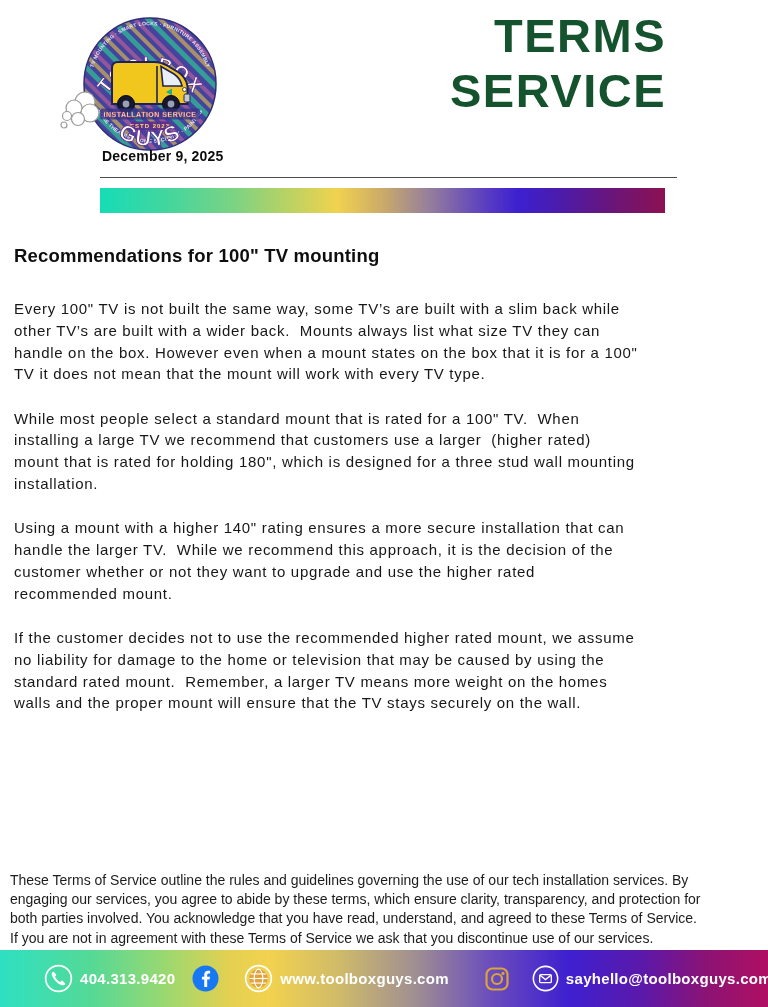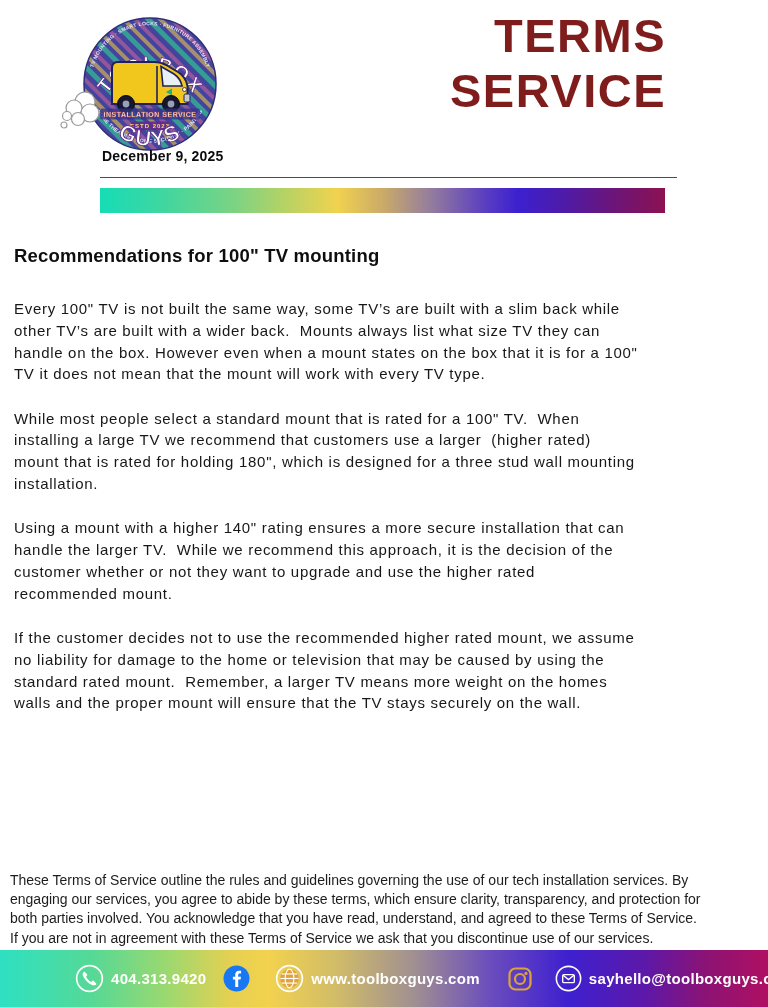--- a/index.html
+++ b/index.html
@@ -4,35 +4,35 @@
 <style>
   html,body{margin:0;padding:0;background:#fff;}
   .page{position:relative;width:768px;height:1007px;background:#ffffff;overflow:hidden;
         font-family:"Liberation Sans",sans-serif;}
   .logo-svg{position:absolute;left:60px;top:8px;}
   .doc-date{position:absolute;left:102px;top:148px;font-size:14px;font-weight:bold;
             color:#0d0d0d;letter-spacing:.2px;}
   .header-rule{position:absolute;left:100px;top:177px;width:577px;height:0;
                border-top:1.6px solid #4d4d4d;}
   .doc-title{position:absolute;top:8px;right:102px;text-align:right;font-weight:bold;
-             font-size:47px;line-height:55px;color:#7f1d1d;letter-spacing:1.5px;}
+             font-size:47px;line-height:55px;color:#14532d;letter-spacing:1.5px;}
   .bar-top{position:absolute;left:100px;top:188px;width:565px;height:25px;}
   .content{position:absolute;left:14px;top:245px;width:748px;color:#141414;}
   .content h1{font-size:18.5px;font-weight:bold;letter-spacing:.2px;margin:0 0 31px 0;color:#0e0e0e;}
   .content p{white-space:pre-wrap;font-size:15px;line-height:21.8px;letter-spacing:.7px;
              margin:0 0 22.5px 0;color:#171717;}
   .disclaimer{position:absolute;left:10px;top:871px;width:752px;font-size:14px;
               line-height:19.2px;color:#1c1c1c;white-space:pre-wrap;}
   .contact-bar{position:absolute;left:0;top:950px;width:768px;height:57px;display:flex;
-               align-items:center;padding-left:75px;box-sizing:border-box;color:#ffffff;}
+               align-items:center;padding-left:44px;box-sizing:border-box;color:#ffffff;}
   .ci{display:flex;align-items:center;}
   .ci .txt{font-size:15px;font-weight:bold;letter-spacing:.3px;color:#fff;}
   .gap6{margin-right:7px;} 
   .mr-phone{margin-right:17px;} .mr-fb{margin-right:25px;}
-  .mr-url{margin-right:27px;} .mr-ig{margin-right:22px;}
+  .mr-url{margin-right:35px;} .mr-ig{margin-right:22px;}
 </style>
 </head>
 <body>
 
 <div class="page">
 
   <svg class="logo-svg" width="175" height="152" viewBox="0 0 175 152">
     <defs>
       <pattern id="diag" width="26" height="26" patternUnits="userSpaceOnUse" patternTransform="rotate(-45)">
         <rect width="26" height="26" fill="#44449e"></rect>

